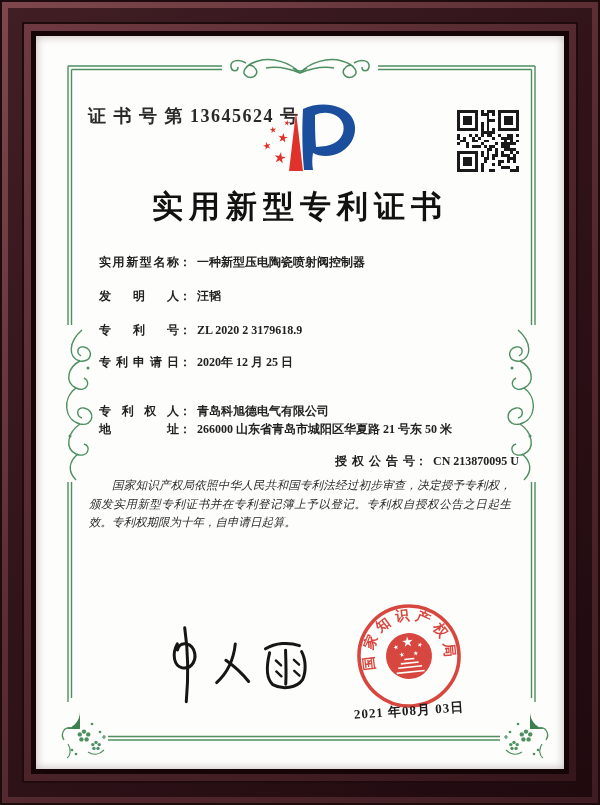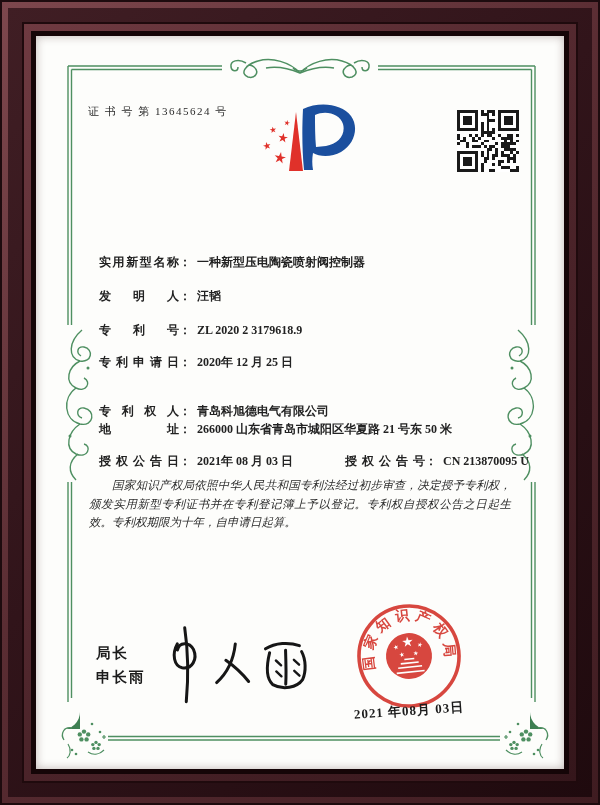--- a/index.html
+++ b/index.html
@@ -10,28 +10,28 @@
   .fr1{inset:0;background:#1d0b0e;}
   .fr2{inset:2px;background:linear-gradient(135deg,#7d474d 0%,#5a2d33 45%,#3f1c21 100%);}
   .fr3{inset:8px;background:linear-gradient(315deg,#1f0a0e 0%,#31141a 55%,#401e24 100%);}
   .fr4{inset:22px;background:#1f0a0d;}
   .fr5{inset:24px;background:linear-gradient(135deg,#6f3a41 0%,#4c242a 55%,#35161b 100%);}
   .fr6{inset:31px;background:#150507;}
   .paper{inset:36px;background:#fdfdfb;box-shadow:inset 0 0 10px rgba(50,15,15,.30);}
   
   .bordersvg{inset:0;width:600px;height:805px;pointer-events:none;}
   
-  .certno{left:88px;top:104px;font-size:11px;letter-spacing:1.5px;color:#2a2a2a;font-weight:400;}
+  .certno{left:88px;top:104px;font-size:18px;letter-spacing:1.5px;color:#2a2a2a;font-weight:700;}
   .title{left:0;right:0;top:186px;text-align:center;font-size:31px;font-weight:bold;
          letter-spacing:6px;color:#111;}
   .fields{left:99px;top:250px;width:420px;height:220px;font-size:12px;color:#222;font-weight:600;}
   .frow{position:absolute;left:0;white-space:nowrap;}
   .flabel{display:inline-block;width:80px;text-align:justify;text-align-last:justify;vertical-align:bottom;}
   .fcolon{margin-right:6px;}
-  .g2{position:absolute;left:198px;top:0;white-space:nowrap;padding-left:48px;}
+  .g2{position:absolute;left:188px;top:0;white-space:nowrap;padding-left:48px;}
   .bodytext{left:86px;top:473px;width:428px;color:#2b2b2b;font-size:11.5px;line-height:18.5px;
             text-align:justify;font-style:italic;}
   .bodytext p{margin:3px;text-indent:2em;}
   .signer{left:96px;top:641px;font-size:14.5px;color:#1c1c1c;letter-spacing:2px;font-weight:600;line-height:24px;}
   .sig{left:148px;top:620px;}
   .seal{left:349px;top:596px;}
   .sealdate{left:344px;top:702px;width:130px;text-align:center;font-size:13px;font-weight:bold;
             color:#1c1c1c;letter-spacing:1px;transform:rotate(-4deg);z-index:5;}
   .qr{left:457px;top:110px;}
 </style>
@@ -258,20 +258,21 @@
         <rect x="20" y="19" width="1" height="1"></rect>
         <rect x="8" y="20" width="1" height="1"></rect>
         <rect x="11" y="20" width="1" height="1"></rect>
         <rect x="12" y="20" width="1" height="1"></rect>
         <rect x="18" y="20" width="1" height="1"></rect>
         <rect x="19" y="20" width="1" height="1"></rect>
         <rect x="20" y="20" width="1" height="1"></rect>
       </g>
   </svg>
 
+  <div class="abs title">实用新型专利证书</div>
 
   <div class="abs fields">
     <div class="frow" style="top:4px">
       <span class="flabel">实用新型名称</span><span class="fcolon">：</span><span class="fvalue">一种新型压电陶瓷喷射阀控制器</span>
     </div>
     <div class="frow" style="top:38px">
       <span class="flabel">发明人</span><span class="fcolon">：</span><span class="fvalue">汪韬</span>
     </div>
     <div class="frow" style="top:72px">
       <span class="flabel">专利号</span><span class="fcolon">：</span><span class="fvalue">ZL 2020 2 3179618.9</span>
@@ -279,37 +280,30 @@
     <div class="frow" style="top:104px">
       <span class="flabel">专利申请日</span><span class="fcolon">：</span><span class="fvalue">2020年 12 月 25 日</span>
     </div>
     <div class="frow" style="top:153px">
       <span class="flabel">专利权人</span><span class="fcolon">：</span><span class="fvalue">青岛科旭德电气有限公司</span>
     </div>
     <div class="frow" style="top:171px">
       <span class="flabel">地址</span><span class="fcolon">：</span><span class="fvalue">266000 山东省青岛市城阳区华夏路 21 号东 50 米</span>
     </div>
     <div class="frow" style="top:203px;width:420px">
-      <span>
-        <span class="flabel">授权公告日</span><span class="fcolon">：</span><span class="fvalue">2021年 08 月 03 日</span>
-      </span>
       <span class="g2">
         <span class="flabel">授权公告号</span><span class="fcolon">：</span><span class="fvalue">CN 213870095 U</span>
       </span>
     </div>
   </div>
 
   <div class="abs bodytext">
     <p>国家知识产权局依照中华人民共和国专利法经过初步审查，决定授予专利权，颁发实用新型专利证书并在专利登记簿上予以登记。专利权自授权公告之日起生效。专利权期限为十年，自申请日起算。</p>
   </div>
 
-  <div class="abs signer">
-    <div>局长</div>
-    <div>申长雨</div>
-  </div>
 
   <svg class="abs sig" width="170" height="88" viewBox="0 0 170 88" xmlns="http://www.w3.org/2000/svg">
     <g fill="none" stroke="#161616" stroke-width="3" stroke-linecap="round" transform="rotate(-2 85 44)">
       <path d="M38 6 C40 24 41 48 37 80"></path>
       <path d="M30 22 C24 32 26 44 34 46 C44 48 50 38 46 28 C42 20 32 20 30 28"></path>
       <path d="M88 24 C86 38 80 52 68 62"></path>
       <path d="M78 40 C86 46 94 54 100 62"></path>
       <path d="M118 30 C128 24 142 24 152 28"></path>
       <path d="M122 34 C118 48 118 60 124 66 C134 72 148 70 154 62 C158 54 158 42 154 34"></path>
       <path d="M138 32 C138 44 138 56 137 66"></path>

